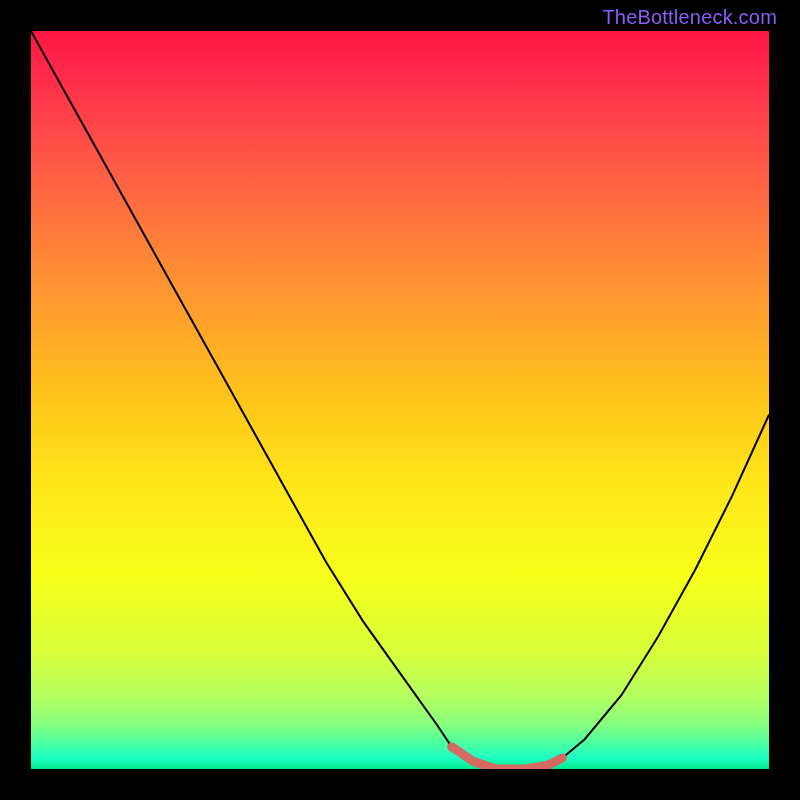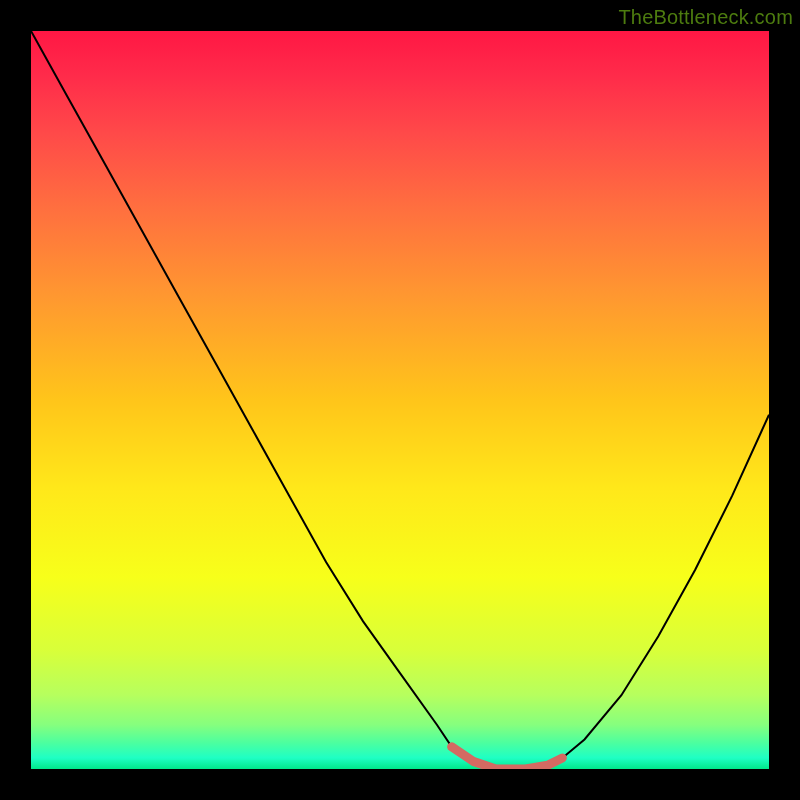--- a/index.html
+++ b/index.html
@@ -7,22 +7,22 @@
     width: 800px;
     height: 800px;
     background: #000;
     font-family: Arial, Helvetica, sans-serif;
     position: relative;
     overflow: hidden;
   }
   .attribution {
     position: absolute;
     top: 6px;
-    right: 7px;
-    color: #4d7c0f;
+    right: 23px;
+    color: #8b5cf6;
     font-size: 20px;
     letter-spacing: 0.2px;
     z-index: 10;
     text-align: center;
   }
   .plot-frame {
     position: absolute;
     left: 31px;
     top: 31px;
     width: 738px;   

